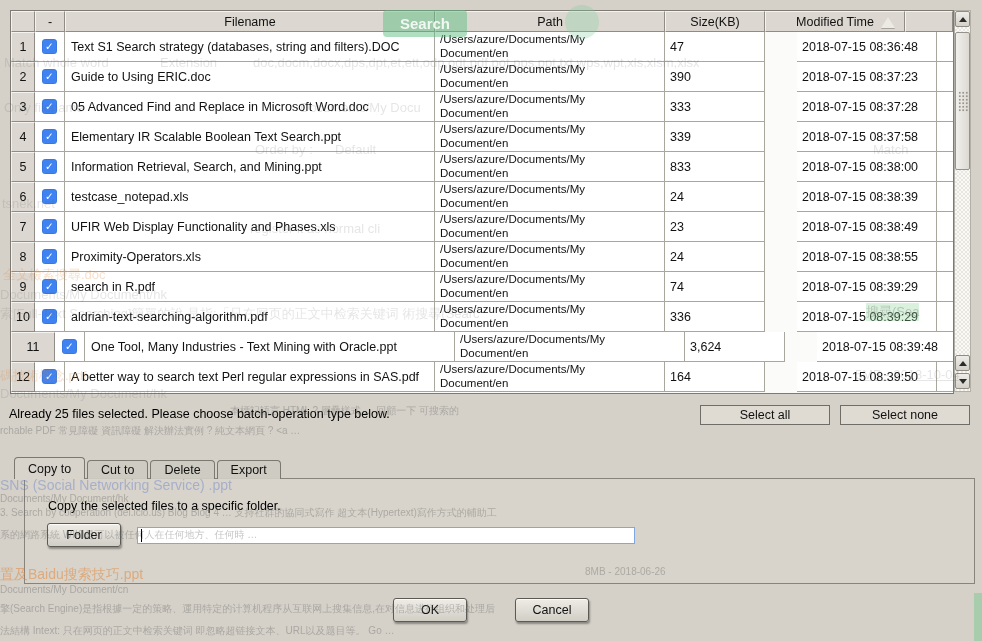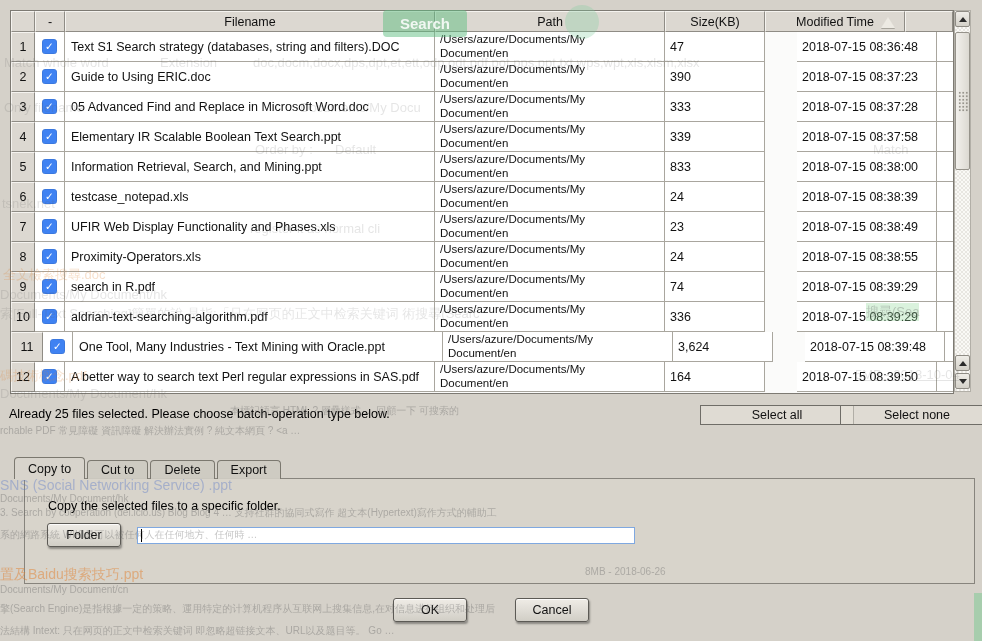--- a/index.html
+++ b/index.html
@@ -74,21 +74,21 @@
     display:flex;align-items:center;justify-content:center;
   }
   .grip{
     width:10px;height:21px;
     background-image:radial-gradient(#98958d 32%,transparent 34%);
     background-size:3.5px 3.5px;
   }
   
   #status-message{position:absolute;left:9px;top:407px;font-size:12.5px;color:#000;z-index:10;}
   .btn-flat{
-    position:absolute;top:405px;height:20px;width:154px;z-index:10;
+    position:absolute;top:405px;height:20px;width:130px;z-index:10;
     background:rgba(231,227,219,0.55);border:1px solid #6f6d67;box-sizing:border-box;
     display:flex;align-items:center;justify-content:center;font-size:12.5px;color:#111;
     cursor:default;
   }
   #btn-select-all{left:700px;}
   #btn-select-none{left:840px;}
   
   #tabs-host{position:absolute;left:14px;top:457px;height:22px;display:flex;align-items:flex-end;z-index:12;}
   .tab{
     box-sizing:border-box;height:19px;padding:0 13px;margin-right:2px;
@@ -263,21 +263,21 @@
         <div class="checkbox">✓</div>
       </div>
       <div class="cell fname" style="width: 370px;">aldrian-text-searching-algorithm.pdf</div>
       <div class="cell fpath" style="width: 230px;">/Users/azure/Documents/My
 Document/en</div>
       <div class="cell fsize" style="width: 100px;">336</div>
       <div class="cell fmod" style="width: 140px;">2018-07-15 08:39:29</div>
       <div class="cell filler" style="width: 48px;"></div>
     </div>
     <div class="trow">
-      <div class="ncell" style="width: 32px;">11</div>
+      <div class="ncell" style="width: 44px;">11</div>
       <div class="cell checkcell" style="width: 30px;">
         <div class="checkbox">✓</div>
       </div>
       <div class="cell fname" style="width: 370px;">One Tool, Many Industries - Text Mining with Oracle.ppt</div>
       <div class="cell fpath" style="width: 230px;">/Users/azure/Documents/My
 Document/en</div>
       <div class="cell fsize" style="width: 100px;">3,624</div>
       <div class="cell fmod" style="width: 140px;">2018-07-15 08:39:48</div>
       <div class="cell filler" style="width: 48px;"></div>
     </div>

